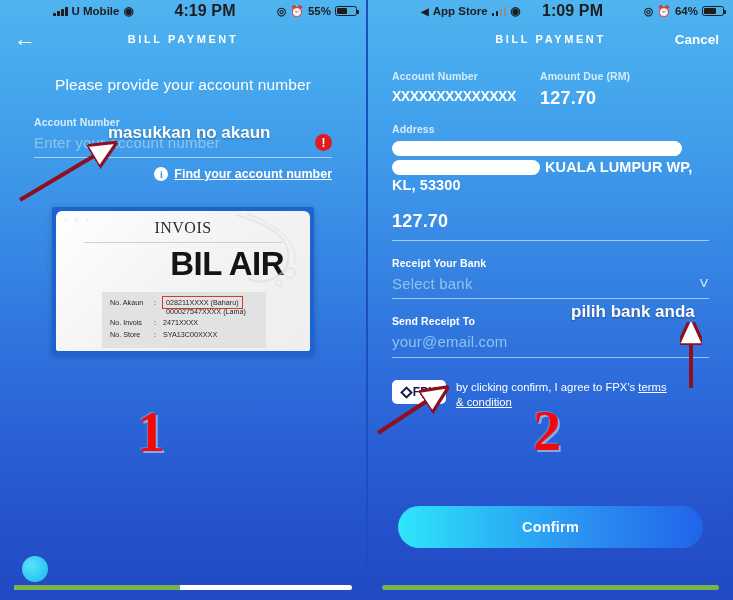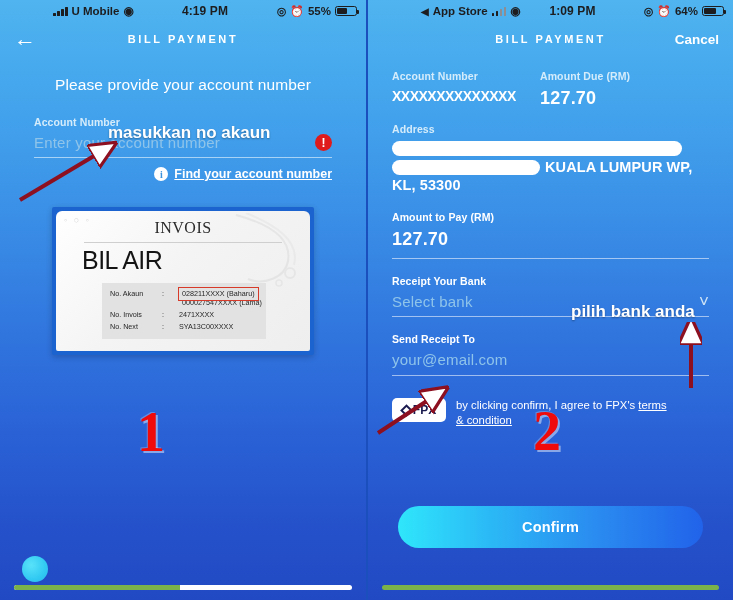--- a/index.html
+++ b/index.html
@@ -39,21 +39,21 @@
     padding: 0 9px;
     color: #1d1d1f;
     font-size: 11.5px;
     font-weight: bold;
     position: relative;
     margin-left: 44px;
   }
   .sb-left { display: flex; align-items: center; gap: 4px; }
   .sb-center {
     position: absolute; left: 0; right: 0; text-align: center;
-    font-size: 12px; font-weight: bold; letter-spacing: .1px;
+    font-size: 16px; font-weight: bold; letter-spacing: .1px;
   }
   .sb-right {
     margin-left: auto; display: flex; align-items: center; gap: 4px;
     position: relative; z-index: 2;
   }
   .bars { display: inline-flex; align-items: flex-end; gap: 1.5px; height: 9px; }
   .bars i { width: 2.5px; background: #1d1d1f; display: block; border-radius: .5px; }
   .bars i:nth-child(1) { height: 3px; }
   .bars i:nth-child(2) { height: 5px; }
   .bars i:nth-child(3) { height: 7px; }
@@ -159,29 +159,29 @@
     position: absolute; top: 2px; right: 6px; width: 72px; height: 78px;
     opacity: .5;
   }
   .inv-title {
     text-align: center; font-size: 16px; color: #2b2b2b;
     font-family: "Liberation Serif", serif; letter-spacing: .5px;
     margin-top: 2px;
   }
   .inv-rule { height: 1px; background: #cfcfcf; margin: 5px 2px 4px; }
   .inv-big {
-    text-align: left; font-size: 25px; font-weight: normal;
+    text-align: right; font-size: 33px; font-weight: bold;
     color: #141414; letter-spacing: -.5px; line-height: 1.05;
   }
   .inv-table {
     margin: 10px 18px 0 20px; background: #e2e2e2;
     padding: 5px 8px 7px 8px; font-size: 7.2px; color: #262626;
     position: relative;
   }
-  .inv-row { display: flex; line-height: 1.62; gap: 8px; }
+  .inv-row { display: flex; line-height: 1.62; }
   .inv-k { width: 44px; }
   .inv-c { width: 9px; }
   .inv-v { position: relative; }
   .inv-highlight {
     outline: 1.2px solid #d83a2a; padding: 0 3px; display: inline-block;
     position: relative; z-index: 2; background: #e2e2e2;
   }
   .inv-old {
     position: absolute; left: 3px; top: 9px; z-index: 1; white-space: nowrap;
   }
@@ -338,21 +338,21 @@
                 <span class="inv-highlight">028211XXXX (Baharu)</span>
                 <span class="inv-old">000027547XXXX (Lama)</span>
               </span>
             </div>
             <div class="inv-row" style="margin-top:9px">
               <span class="inv-k">No. Invois</span>
               <span class="inv-c">:</span>
               <span class="inv-v">2471XXXX</span>
             </div>
             <div class="inv-row">
-              <span class="inv-k">No. Next</span>
+              <span class="inv-k">No. Store</span>
               <span class="inv-c">:</span>
               <span class="inv-v">SYA13C00XXXX</span>
             </div>
           </div>
         </div>
       </div>
     </div>
 
     <div class="stepnum" style="left:137px; top:404px;">1</div>
 
@@ -421,21 +421,20 @@
         <div class="fld-label">Address</div>
         <div class="mask-bar" style="width:290px; margin-top:5px;"></div>
         <div class="addr-line2">
           <div class="addr-mask"></div>
           <div class="addr-text">KUALA LUMPUR WP,</div>
         </div>
         <div class="addr-text" style="margin-top:2px">KL, 53300</div>
       </div>
 
       <div style="margin-top:18px">
-        <div class="fld-label strong">Amount to Pay (RM)</div>
         <div class="fld-value" style="margin-top:5px">127.70</div>
         <div class="underline" style="margin-top:8px"></div>
       </div>
 
       <div style="margin-top:16px">
         <div class="fld-label strong">Receipt Your Bank</div>
         <div class="fld-row" style="margin-top:5px">
           <div class="fld-ph">Select bank</div>
           <div class="chev">˅</div>
         </div>

